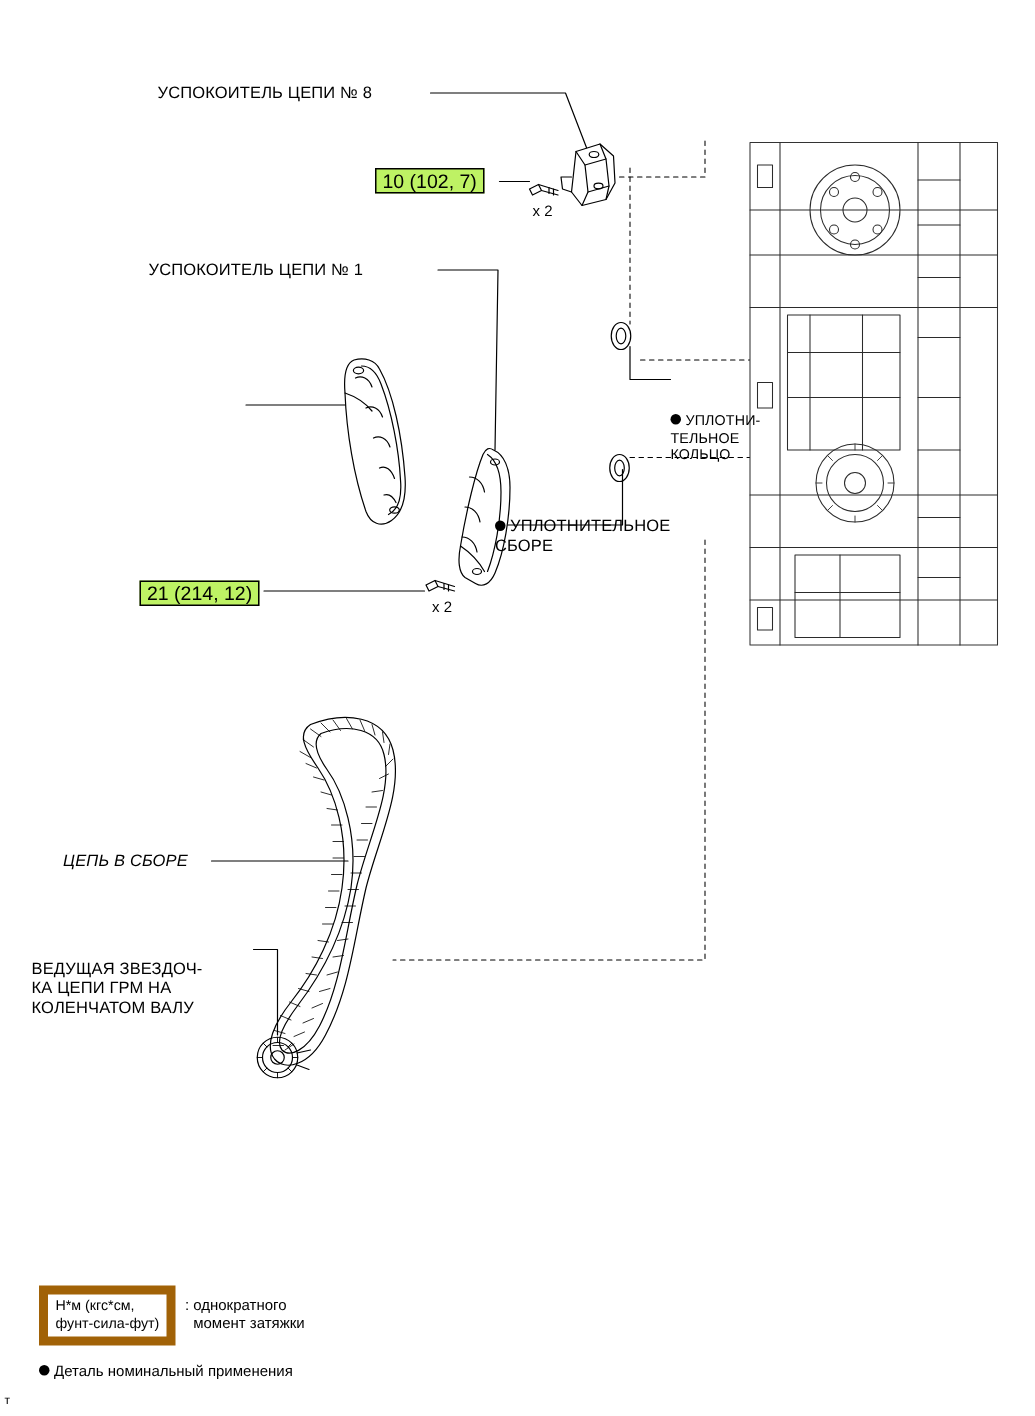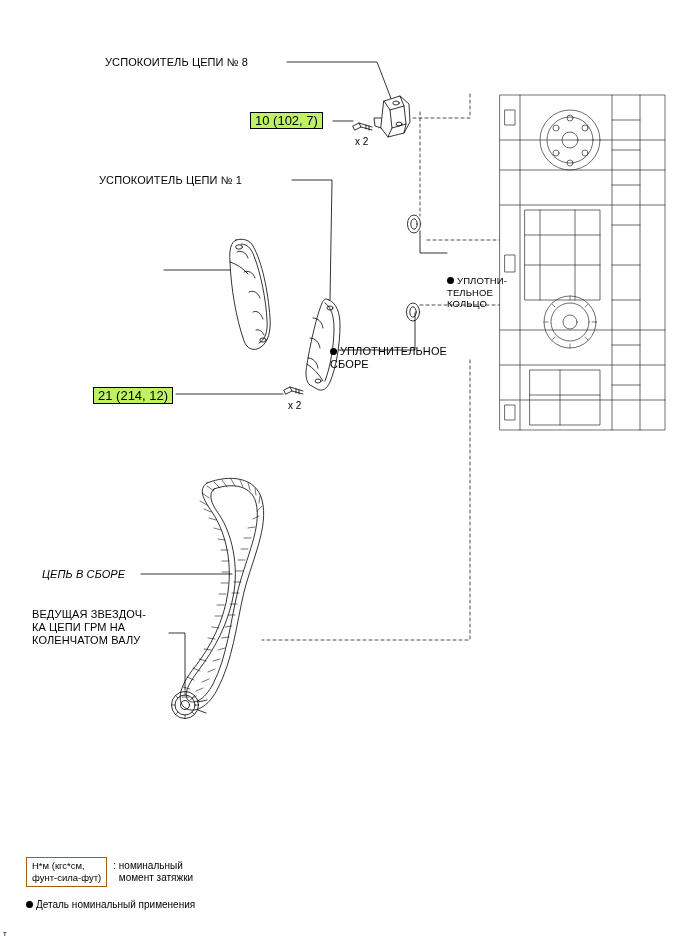--- a/index.html
+++ b/index.html
@@ -66,21 +66,21 @@
   }
   .legend {
     position: absolute;
     left: 26px;
     top: 857px;
     font-size: 10px;
     line-height: 13px;
   }
   .legend-box {
     display: inline-block;
-    border: 1px solid #a16207;
+    border: 6px solid #a16207;
     padding: 2px 5px;
     font-size: 9.5px;
     line-height: 12px;
     white-space: pre;
     vertical-align: middle;
   }
   .legend-row {
     display: flex;
     align-items: center;
     gap: 6px;
@@ -339,35 +339,35 @@
 
   <div class="lbl small" style="left:447px; top:247px;"><span class="bullet"></span><span style="white-space:pre;">УПЛОТНИ-
 ТЕЛЬНОЕ
 КОЛЬЦО</span></div>
 
   <div class="lbl" style="left:330px; top:345px;"><span class="bullet"></span><span style="white-space:pre;">УПЛОТНИТЕЛЬНОЕ
 СБОРЕ</span></div>
 
   <div class="lbl" style="left:42px; top:568px;font-style:italic;">ЦЕПЬ В СБОРЕ</div>
 
-  <div class="lbl" style="left:21px; top:608px;margin-left:11px;">ВЕДУЩАЯ ЗВЕЗДОЧ-
+  <div class="lbl" style="left:21px; top:640px;">ВЕДУЩАЯ ЗВЕЗДОЧ-
 КА ЦЕПИ ГРМ НА
 КОЛЕНЧАТОМ ВАЛУ</div>
 
   <div class="torque-box" style="left:250px; top:112px;">10 (102, 7)</div>
   <div class="qty" style="left:355px; top:136px;">x 2</div>
 
   <div class="torque-box" style="left:93px; top:387px;">21 (214, 12)</div>
   <div class="qty" style="left:288px; top:400px;">x 2</div>
 
   <div class="legend">
     <div class="legend-row">
       <span class="legend-box">Н*м (кгс*см,
 фунт-сила-фут)</span>
-      <span class="legend-note">: номинальный
+      <span class="legend-note">: однократного
   момент затяжки</span>
     </div>
     <div class="legend-bullet-row">
       <span class="bullet"></span><span>Деталь номинальный применения</span>
     </div>
   </div>
 
   <div class="corner-mark">т</div>
 
 </div>

